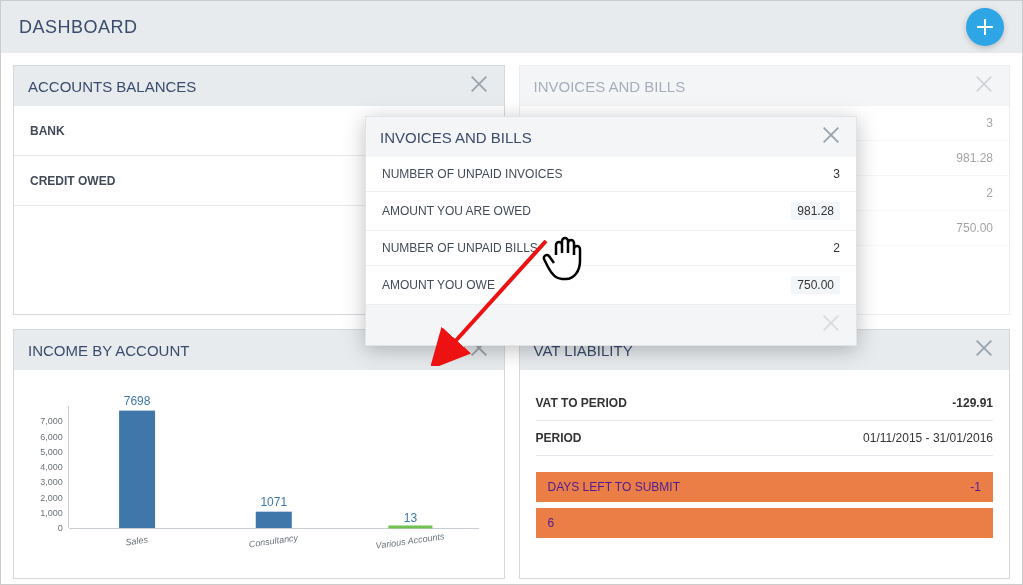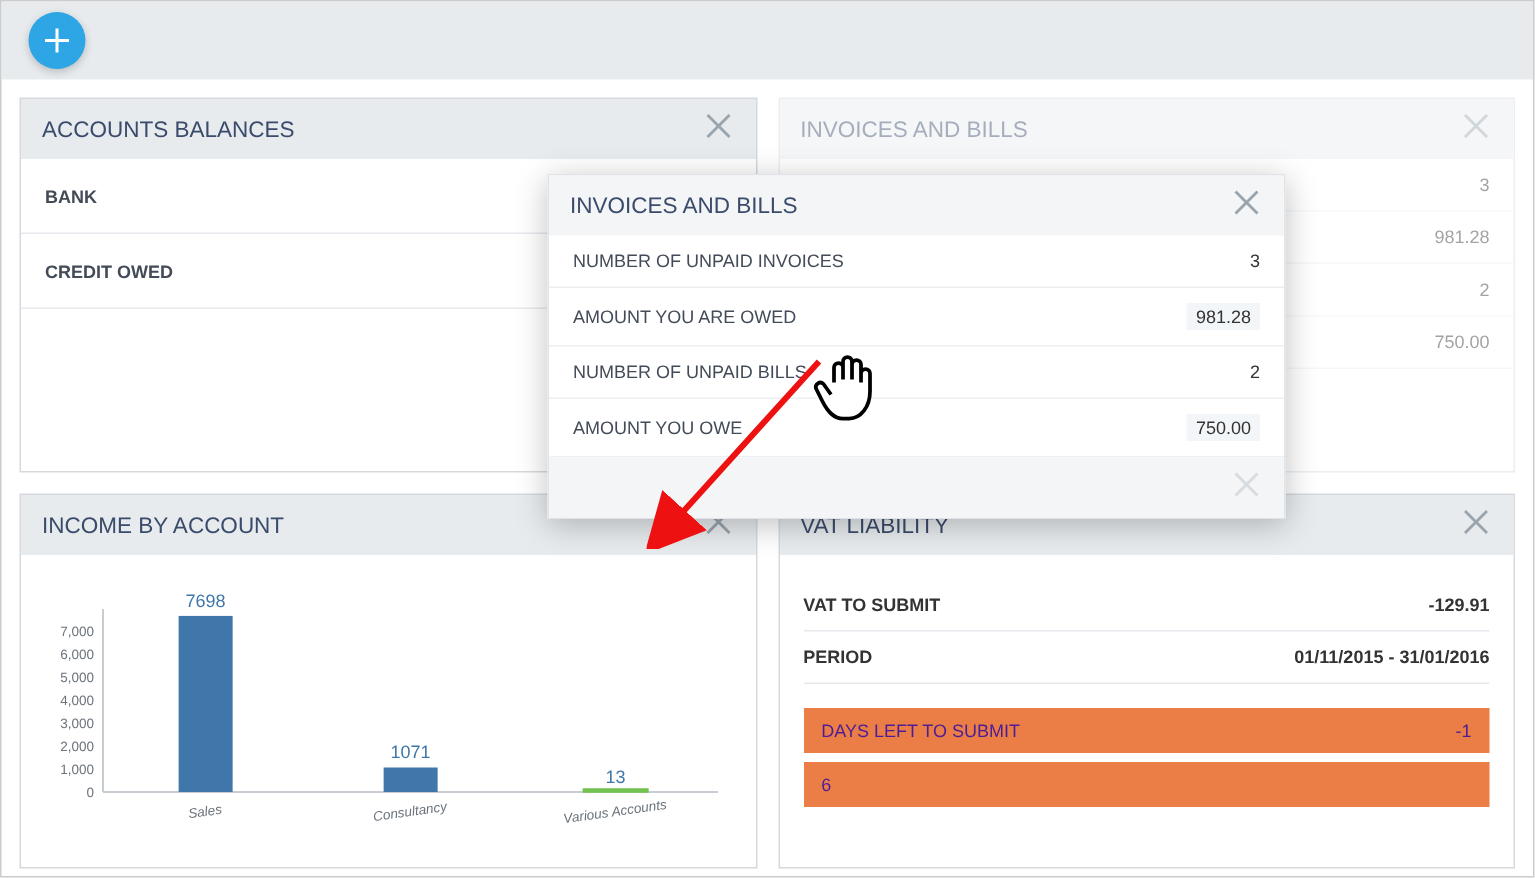--- a/index.html
+++ b/index.html
@@ -136,20 +136,21 @@
 
   
   .arrow-svg { position: absolute; left: 430px; top: 225px; z-index: 70; }
   .cursor-svg { position: absolute; left: 540px; top: 230px; z-index: 71; }
 
 </style>
 </head>
 <body>
 
 <div class="header">
+  <div class="header-title">DASHBOARD</div>
   <div class="add-btn"></div>
 </div>
 
 <div class="board">
 
   <div class="card">
     <div class="card-header">
       <div class="title">ACCOUNTS BALANCES</div>
       <div class="close-x">
         <svg viewBox="0 0 24 24">
@@ -255,26 +256,26 @@
       <div class="title">VAT LIABILITY</div>
       <div class="close-x">
         <svg viewBox="0 0 24 24">
             <line x1="4" y1="4" x2="20" y2="20"></line>
             <line x1="20" y1="4" x2="4" y2="20"></line>
           </svg>
       </div>
     </div>
     <div class="card-body vat-body">
       <div class="vat-row">
-        <span>VAT TO SUBMIT</span>
+        <span>VAT TO PERIOD</span>
         <span>-129.91</span>
       </div>
       <div class="vat-row">
         <span>PERIOD</span>
-        <span style="font-weight:bold;">01/11/2015 - 31/01/2016</span>
+        <span style="font-weight:normal;">01/11/2015 - 31/01/2016</span>
       </div>
       <div style="height:10px"></div>
       <div class="vat-alert">
         <span>DAYS LEFT TO SUBMIT</span>
         <span>-1</span>
       </div>
       <div class="vat-alert">
         <span>6</span>
       </div>
     </div>

